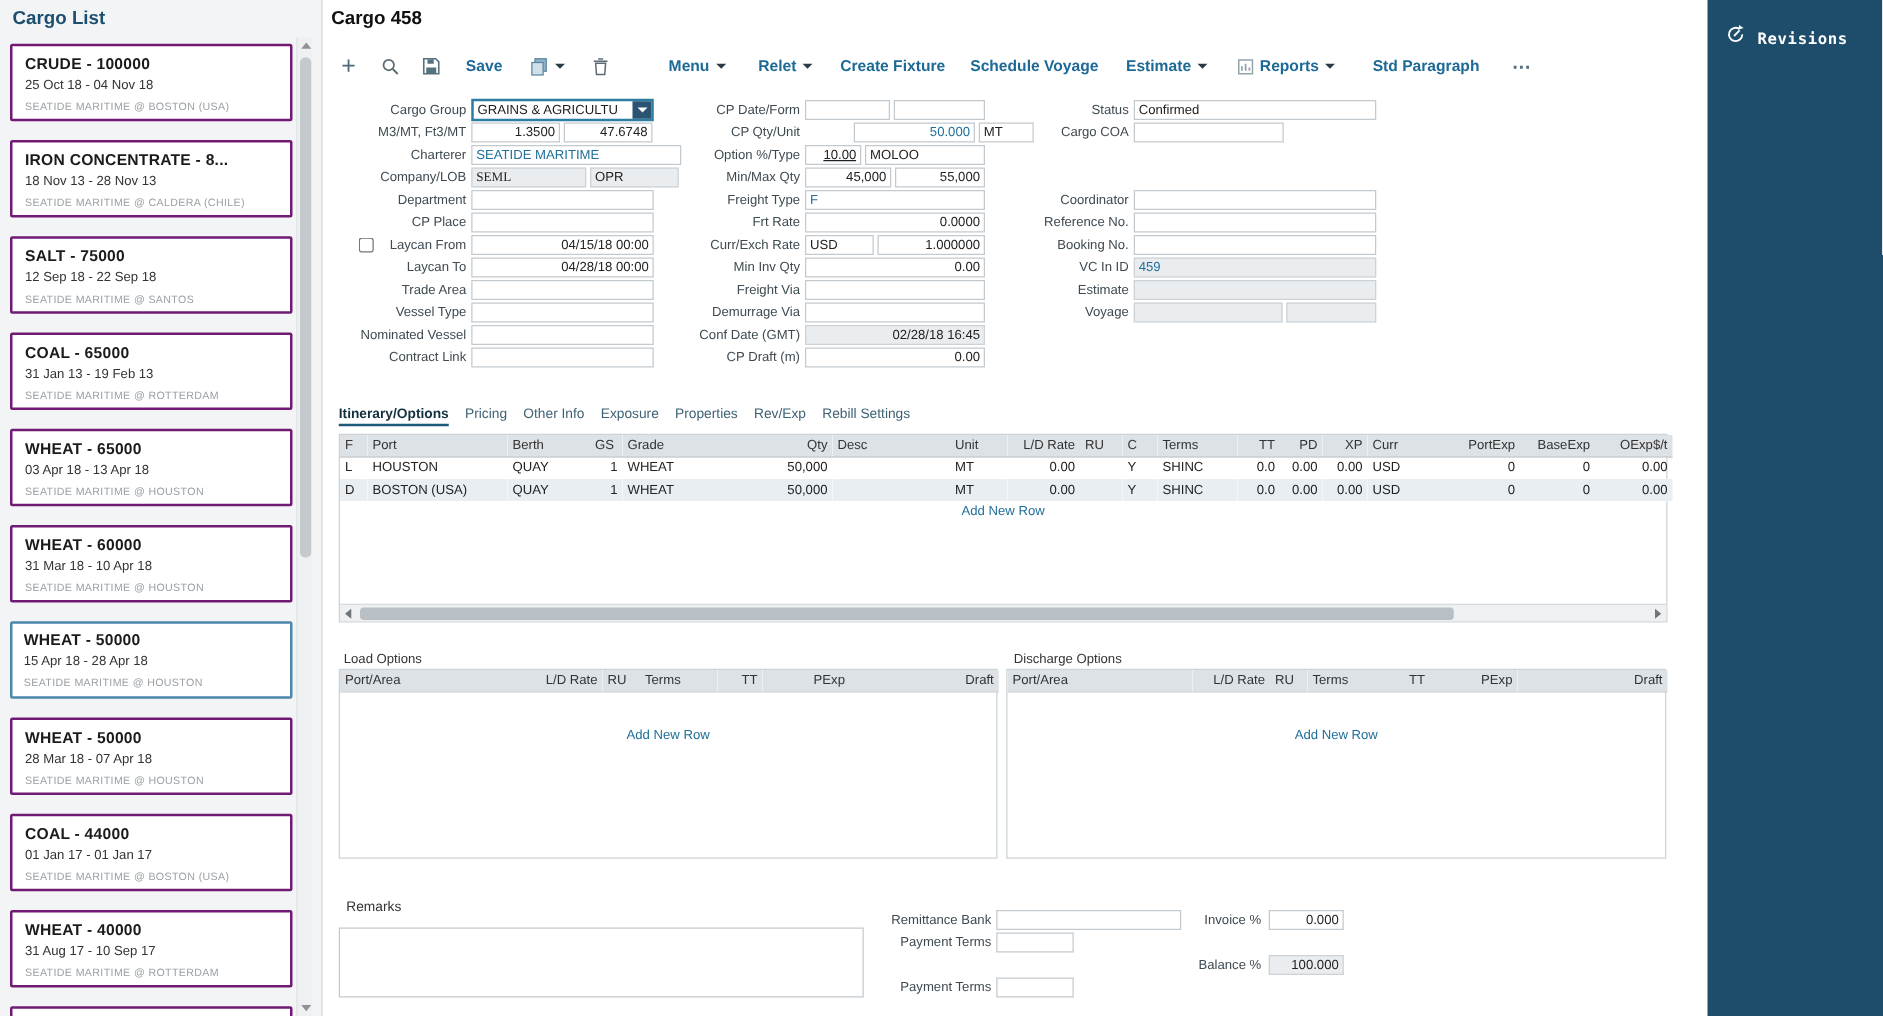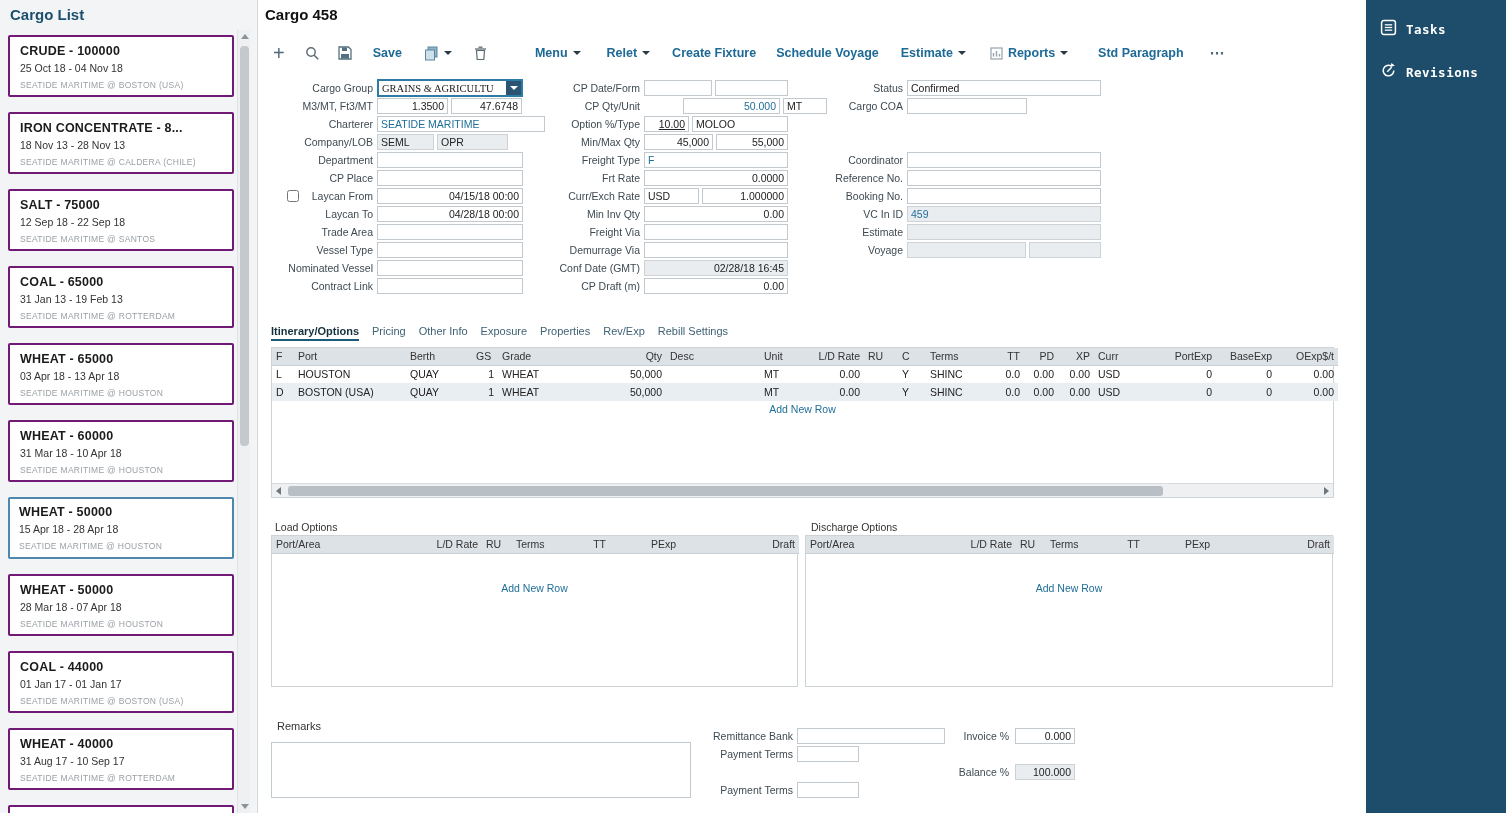--- a/index.html
+++ b/index.html
@@ -47,21 +47,21 @@
   .col-right .flabel { width:139px; }
   .ffields { display:flex; gap:3px; margin-left:4px; align-items:center; }
   .fi { height:16px; border:1px solid #c3cacf; font-size:10.5px; padding:0 3px; font-family:"Liberation Sans", sans-serif; color:#222; background:#fff; }
   .num { text-align:right; }
   .teal { color:#1f6f99; }
   .ro { background:#e9edf0; border-color:#ccd2d6; }
   .gap2 { height:36px; }
   .laycan-check { position:absolute; left:16px; top:3px; width:12px; height:12px; }
 
   .dropdown { width:146px; height:18px; border:2px solid #2d7ca3; display:flex; align-items:center; background:#fff; cursor:pointer; }
-  .dd-text { flex:1; font-size:10.5px; padding:0 3px; white-space:nowrap; overflow:hidden; color:#222;font-family:Liberation Serif, serif; }
+  .dd-text { flex:1; font-size:10.5px; padding:0 3px; white-space:nowrap; overflow:hidden; color:#222; }
   .dd-btn { width:15px; align-self:stretch; background:#2a5471; display:flex; align-items:center; justify-content:center; }
   .dd-btn .tri { width:0; height:0; border-left:4px solid transparent; border-right:4px solid transparent; border-top:4px solid #fff; }
 
   
   .tabs { position:absolute; left:12px; top:325px; display:flex; gap:13px; font-size:11px; }
   .tab { color:#3e6173; cursor:pointer; padding-bottom:2px; }
   .tab.active { color:#14303e; font-weight:bold; border-bottom:2px solid #1d5a7a; }
 
   
   .it-box { position:absolute; left:12px; top:347px; width:1063px; height:151px; border:1px solid #cdd3d7; background:#fff; }
@@ -276,21 +276,21 @@
           </div>
         <div class="frow">
             <span class="flabel">Charterer</span>
           <span class="ffields">
               <input class="fi teal" style="width: 168px;" value="SEATIDE MARITIME">
             </span>
           </div>
         <div class="frow">
             <span class="flabel">Company/LOB</span>
           <span class="ffields">
-              <input class="fi ro" style="width: 57px;" value="SEML">
+              <input class="fi ro" style="width: 92px; font-family: Liberation Serif, serif;" value="SEML">
               <input class="fi ro" style="width: 71px;" value="OPR">
             </span>
           </div>
         <div class="frow">
             <span class="flabel">Department</span>
           <span class="ffields">
               <input class="fi" style="width: 146px;">
             </span>
           </div>
         <div class="frow">
@@ -657,29 +657,20 @@
       <div class="pay-row">
         <span class="pay-label pl-wide">Payment Terms</span>
         <input class="fi" style="width: 62px;">
       </div>
     </div>
   </div>
 
   <div class="right-rail">
     <div class="rail-item">
       <span><svg width="17" height="17" viewBox="0 0 16 16">
-            <rect x="1.5" y="1.5" width="13" height="13" rx="2" fill="none" stroke="#fff" stroke-width="1.4"></rect>
-            <line x1="4.5" y1="5.5" x2="11.5" y2="5.5" stroke="#fff" stroke-width="1.2"></line>
-            <line x1="4.5" y1="8" x2="11.5" y2="8" stroke="#fff" stroke-width="1.2"></line>
-            <line x1="4.5" y1="10.5" x2="11.5" y2="10.5" stroke="#fff" stroke-width="1.2"></line>
-          </svg></span>
-      <span class="rail-label">Tasks</span>
-    </div>
-    <div class="rail-item">
-      <span><svg width="17" height="17" viewBox="0 0 16 16">
             <path d="M13 8a5 5 0 1 1-2.2-4.1" fill="none" stroke="#fff" stroke-width="1.4"></path>
             <polygon points="10.6,1 14,3.2 10.2,4.6" fill="#fff"></polygon>
             <line x1="6.8" y1="9.2" x2="11" y2="5" stroke="#fff" stroke-width="1.4"></line>
           </svg></span>
       <span class="rail-label">Revisions</span>
     </div>
   </div>
 
 </div>
 

